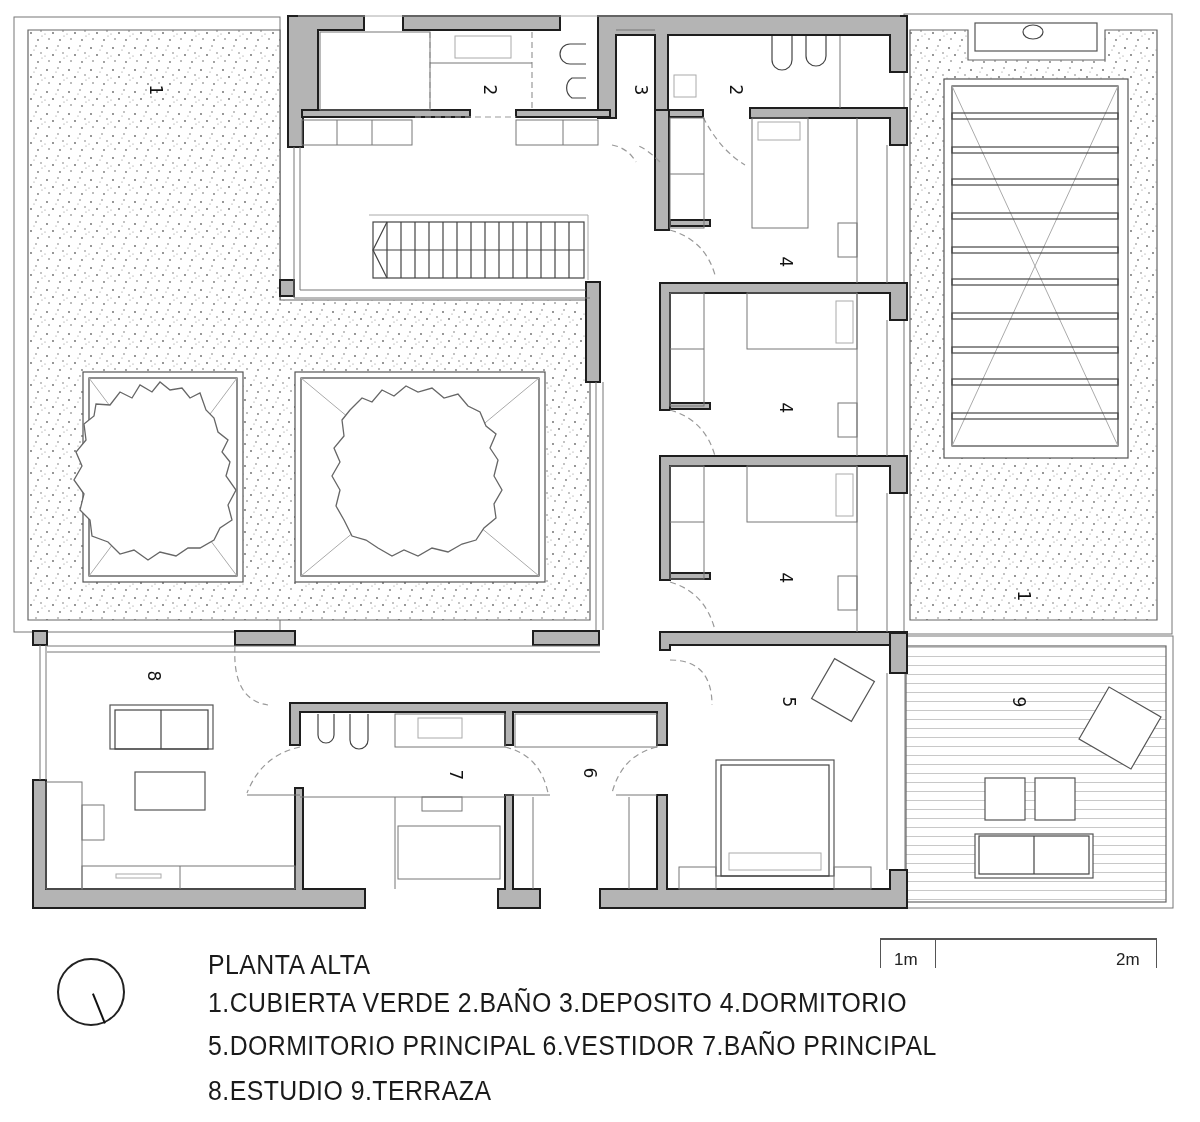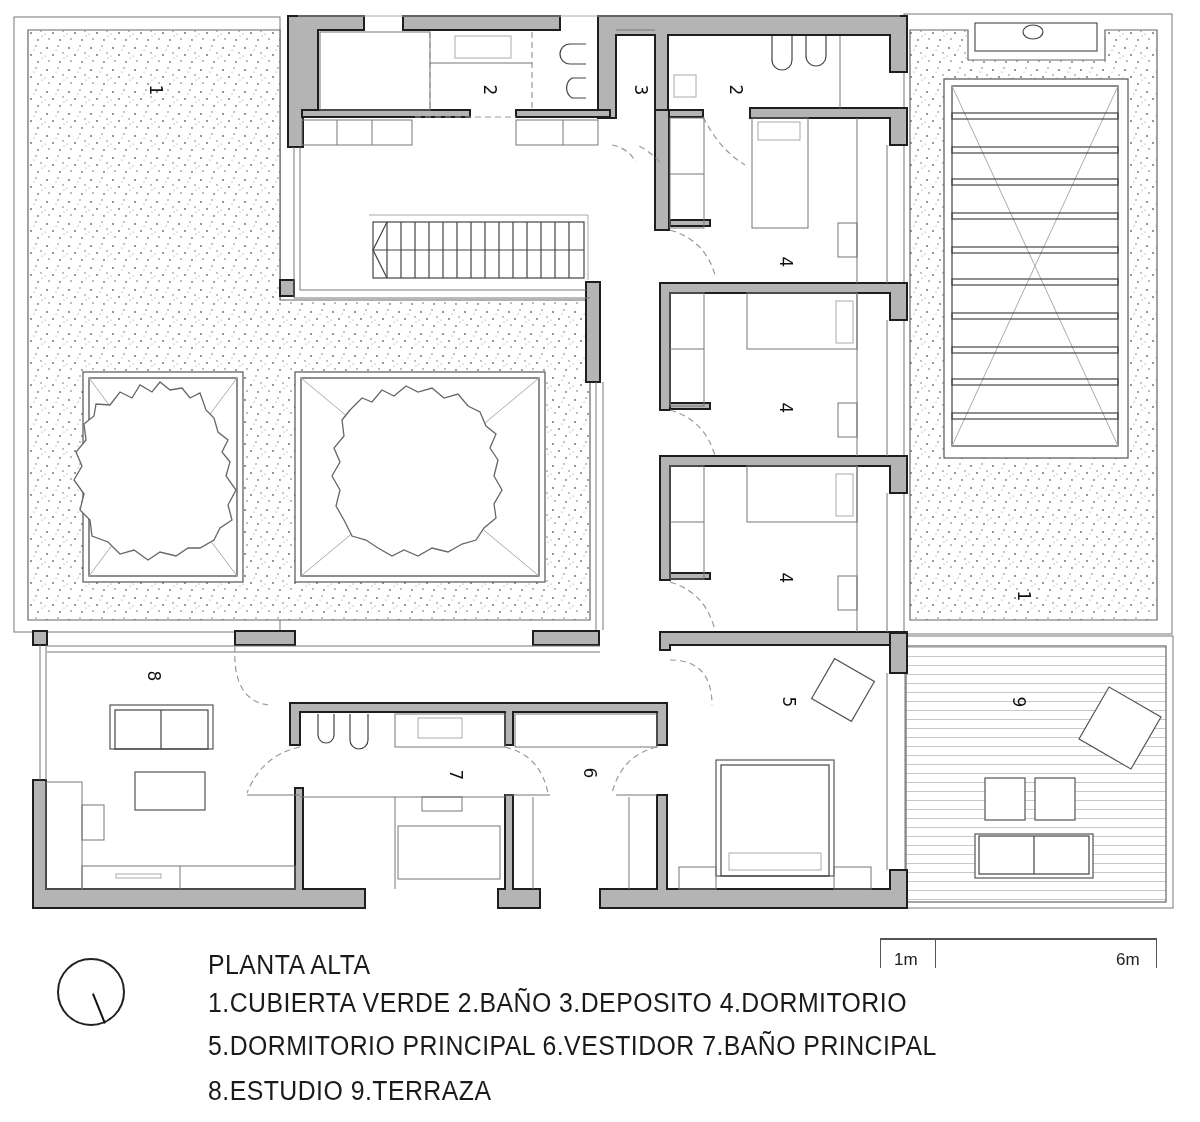--- a/index.html
+++ b/index.html
@@ -278,21 +278,21 @@
     <text class="roomnum" transform="translate(450,775) rotate(90)" text-anchor="middle">7</text>
     <text class="roomnum" transform="translate(584,773) rotate(90)" text-anchor="middle">6</text>
   </g>
 </svg>
 
 <div class="scale">
   <div class="tick" style="left:0"></div>
   <div class="tick" style="left:55px"></div>
   <div class="tick" style="left:276px"></div>
   <span style="left:14px">1m</span>
-  <span style="left:236px">6m</span>
+  <span style="left:236px">2m</span>
 </div>
 
 <div class="north">
   <div class="needle"></div>
 </div>
 
 <div class="legend" style="top:950px">PLANTA ALTA</div>
 <div class="legend" style="top:988px">1.CUBIERTA VERDE  2.BAÑO  3.DEPOSITO  4.DORMITORIO</div>
 <div class="legend" style="top:1031px">5.DORMITORIO PRINCIPAL  6.VESTIDOR  7.BAÑO PRINCIPAL</div>
 <div class="legend" style="top:1076px">8.ESTUDIO  9.TERRAZA</div>

